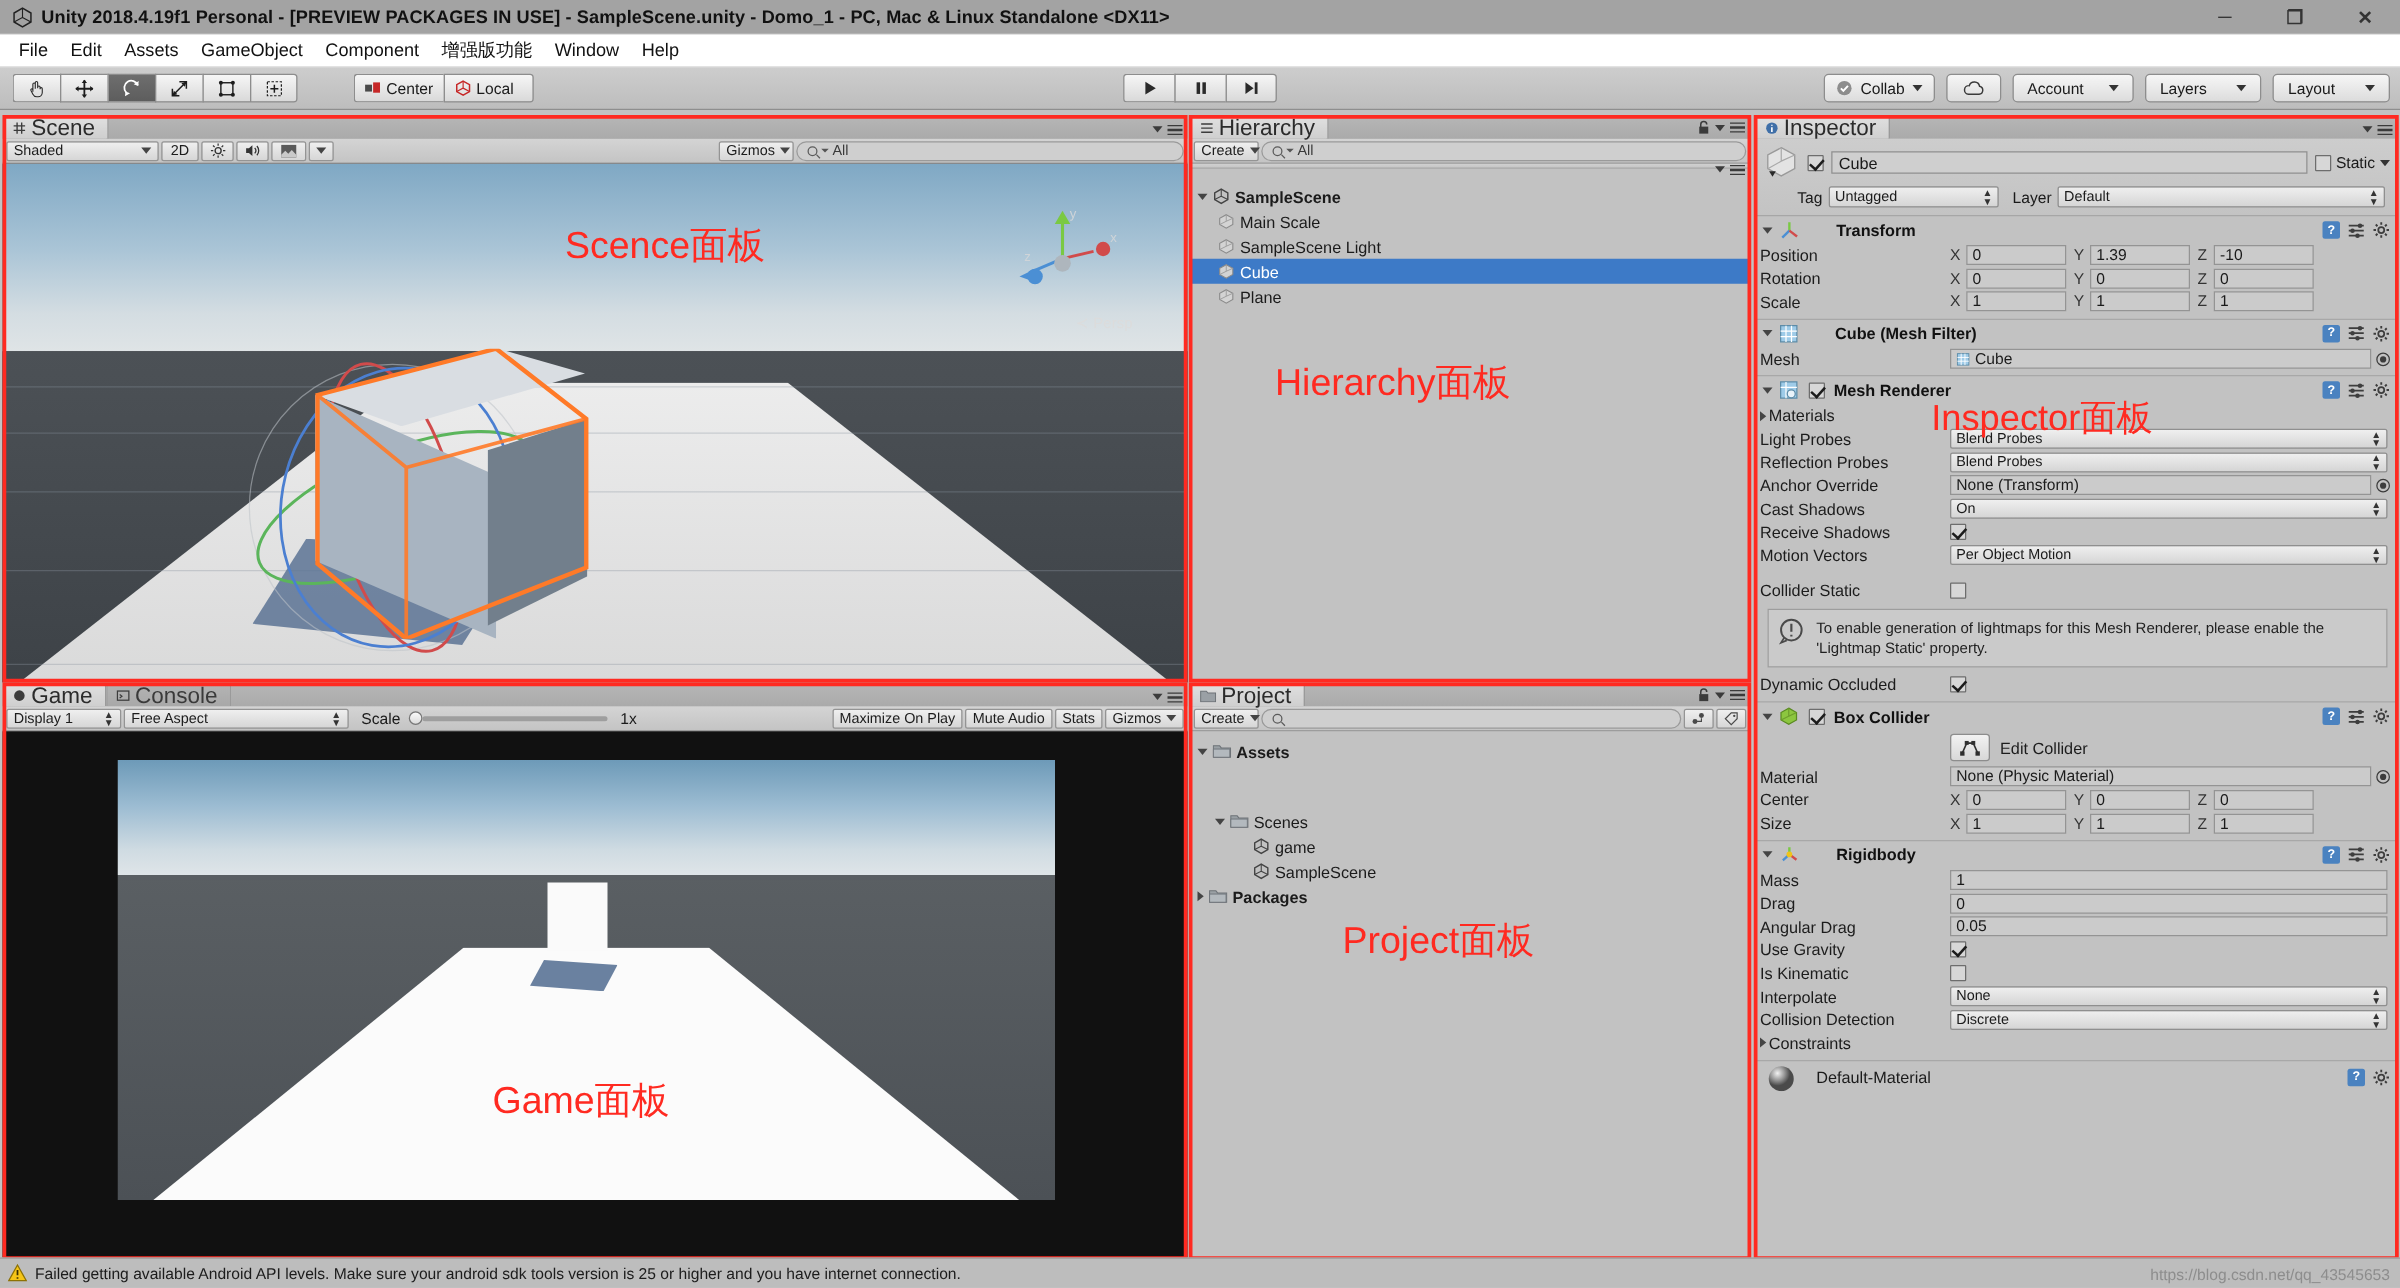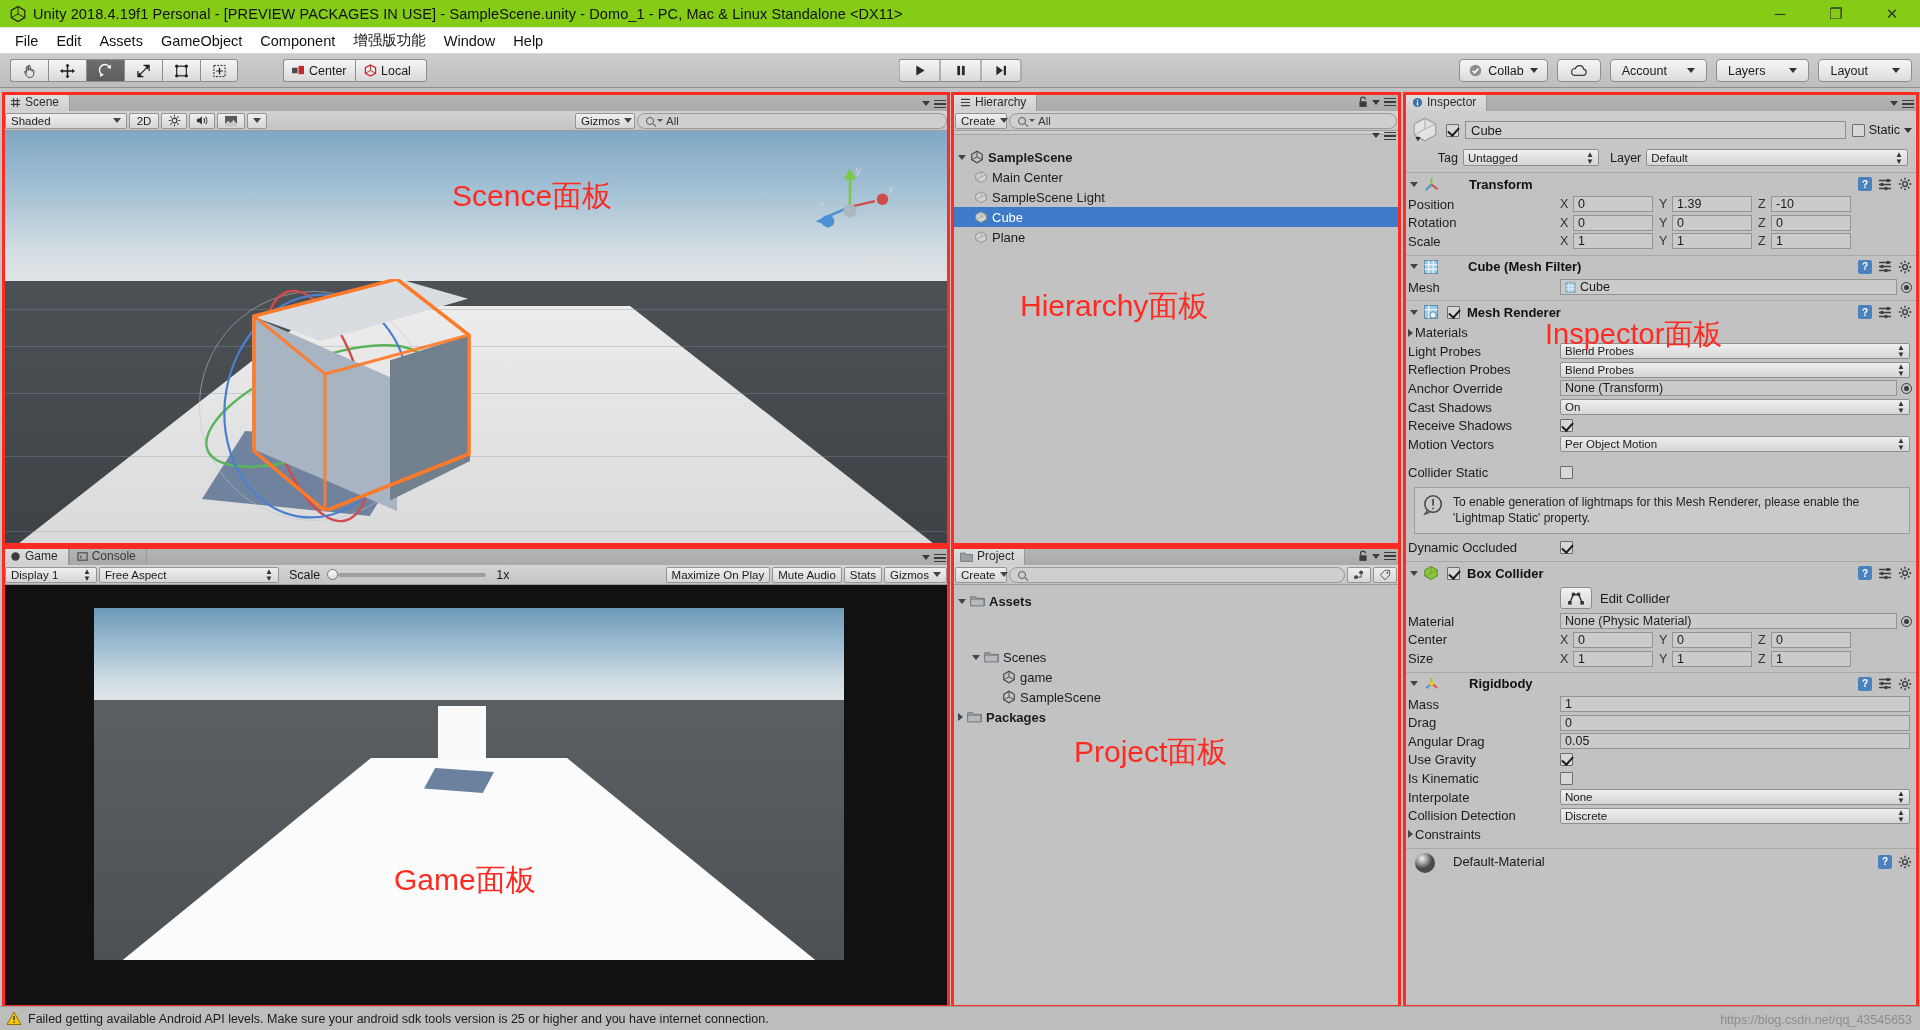--- a/index.html
+++ b/index.html
@@ -9,22 +9,23 @@
     font-size: 14px;
     background: #c2c2c2;
     overflow: hidden;
     -webkit-font-smoothing: antialiased;
   }
   #app { position: relative; width: 1920px; height: 1030px; }
 
   
   .titlebar {
     position: absolute; left: 0; top: 0; width: 1920px; height: 28px;
-    background: #84cc16; display: flex; align-items: center;
+    background: #a3a3a3; display: flex; align-items: center;
     border-bottom: 1px solid #e2e2e2;
+    font-weight: bold;
   }
   .titlebar .unity-logo {
     width: 22px; height: 20px; margin-left: 7px; margin-right: 4px;
     display: flex; align-items: center; justify-content: center;
   }
   .titlebar .ttl { font-size: 14.5px; color: #111; white-space: nowrap; letter-spacing: 0.1px; }
   .winbtns { margin-left: auto; display: flex; height: 28px; }
   .winbtn {
     width: 56px; height: 28px; display: flex; align-items: center; justify-content: center;
     font-size: 15px; color: #333;
@@ -73,21 +74,21 @@
   .caret { width: 0; height: 0; border-left: 4px solid transparent; border-right: 4px solid transparent; border-top: 5px solid #333; }
 
   
   .panel { position: absolute; background: #c2c2c2; }
   .panel-tabs {
     height: 19px; background: linear-gradient(#b7b7b7,#aaaaaa);
     display: flex; align-items: flex-end; position: relative;
   }
   .ptab {
     height: 19px; padding: 0 10px 0 7px; display: flex; align-items: center; gap: 4px;
-    font-size: 12px; color: #2b2b2b;
+    font-size: 18px; color: #2b2b2b;
     background: linear-gradient(#e0e0e0,#cfcfcf);
     border: 1px solid #9a9a9a; border-bottom: none;
     border-radius: 3px 3px 0 0;
   }
   .ptab.inactive { background: linear-gradient(#b4b4b4,#a8a8a8); color: #3a3a3a; }
   .tabmenu { position: absolute; right: 4px; bottom: 3px; display: flex; align-items: center; gap: 4px; }
   .hamb { display: flex; flex-direction: column; gap: 2px; }
   .hamb i { display: block; width: 12px; height: 1.5px; background: #3b3b3b; }
   .panel-toolbar {
     height: 20px; background: linear-gradient(#d4d4d4,#c4c4c4);
@@ -629,21 +630,21 @@
             <path d="M8 1.4 L14 5 L14 11 L8 14.6 L2 11 L2 5 Z" fill="none" stroke="#444" stroke-width="1.3"></path>
             <path d="M8 1.4 L8 8 L2 11 M8 8 L14 11" fill="none" stroke="#444" stroke-width="1"></path>
           </svg>
         <span style="font-weight:bold;">SampleScene</span>
       </div>
       <div class="trow" style="padding-left:22px;">
         <svg class="cubeicon" viewBox="0 0 16 16">
             <path d="M8 2 L14 5.3 L14 11 L8 14.3 L2 11 L2 5.3 Z" fill="#d3d3d3" stroke="#8a8a8a" stroke-width="1"></path>
             <path d="M8 2 L8 8 L2 11 M8 8 L14 5.3" fill="none" stroke="#9e9e9e" stroke-width=".9"></path>
           </svg>
-        <span>Main Center</span>
+        <span>Main Scale</span>
       </div>
       <div class="trow" style="padding-left:22px;">
         <svg class="cubeicon" viewBox="0 0 16 16">
             <path d="M8 2 L14 5.3 L14 11 L8 14.3 L2 11 L2 5.3 Z" fill="#d3d3d3" stroke="#8a8a8a" stroke-width="1"></path>
             <path d="M8 2 L8 8 L2 11 M8 8 L14 5.3" fill="none" stroke="#9e9e9e" stroke-width=".9"></path>
           </svg>
         <span>SampleScene Light</span>
       </div>
       <div class="trow selected" style="padding-left:22px;">
         <svg class="cubeicon" viewBox="0 0 16 16">

